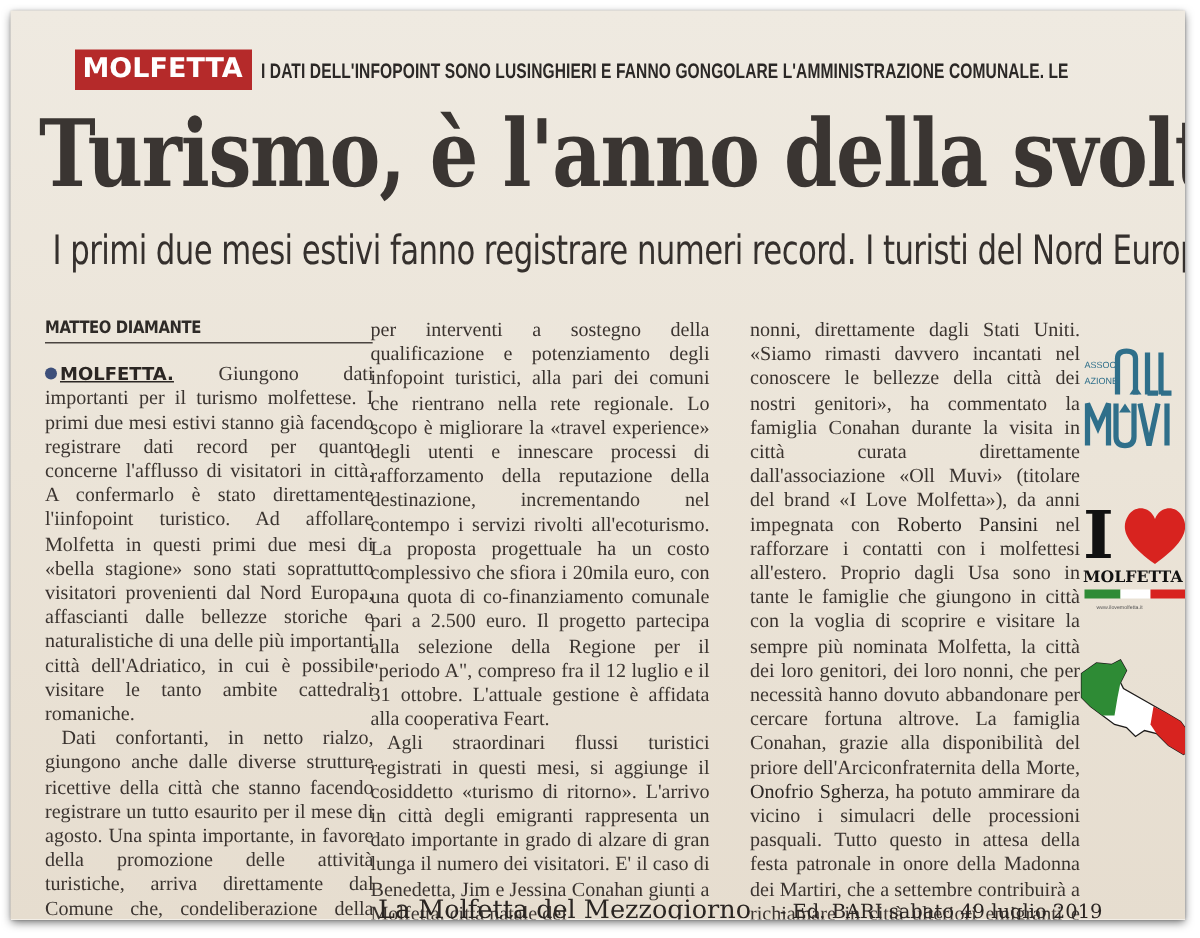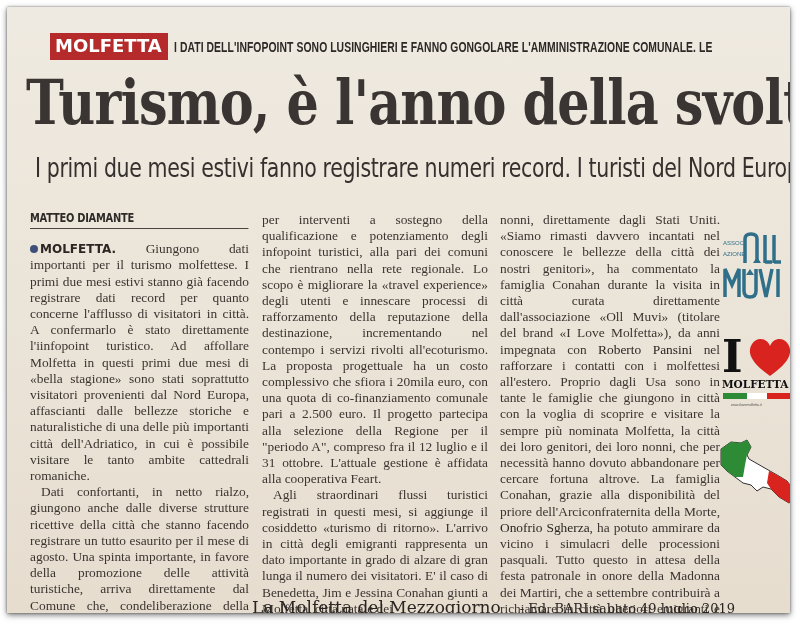--- a/index.html
+++ b/index.html
@@ -35,25 +35,25 @@
     position: absolute; font-family: "Liberation Serif", serif; color: #3b3430;
     font-size: 13.4px; line-height: 16.2px; text-align: justify;
   }
   .col p { margin: 0; text-indent: 11px; hyphens: manual; }
   .col p.first { text-indent: 0; }
   .byline {
     font-family: "DejaVu Sans", sans-serif; font-weight: bold; font-size: 11.5px; color: #2e2a27;
     border-bottom: 1px solid #4a4440; padding-bottom: 2px; margin-bottom: 12px; letter-spacing: -0.3px;
     transform: scaleX(0.86); transform-origin: left; width: 254px;
   }
-  .dateline { font-family: "DejaVu Sans", sans-serif; font-weight: bold; font-size: 12px; color: #2b2623; }
+  .dateline { font-family: "DejaVu Sans", sans-serif; font-weight: bold; font-size: 12px; color: #2b2623; text-decoration: underline; }
   .bullet { display: inline-block; width: 8px; height: 8px; border-radius: 50%; background: #3d4f7a; margin-right: 2px; vertical-align: 0px; }
   b.name { font-weight: normal; color: #2b2623; }
   .col1 { left: 23px; top: 203px; width: 219px; }
-  .col2 { left: 255px; top: 205px; width: 226px; }
+  .col2 { left: 240px; top: 205px; width: 226px; }
   .col3 { left: 493px; top: 205px; width: 220px; }
   .logo-ollmuvi { position: absolute; left: 714px; top: 224px; width: 62px; height: 70px; }
   .logo-ilove { position: absolute; left: 713px; top: 325px; width: 80px; height: 76px; }
   .puglia { position: absolute; left: 710px; top: 430px; width: 80px; height: 70px; }
   .footer {
     position: absolute; left: 245px; top: 590px; white-space: nowrap;
     font-family: "DejaVu Serif", serif; color: #2a2522;
   }
   .footer .paper-name { font-size: 17px; }
   .footer .edition { font-size: 13px; margin-left: 14px; }

